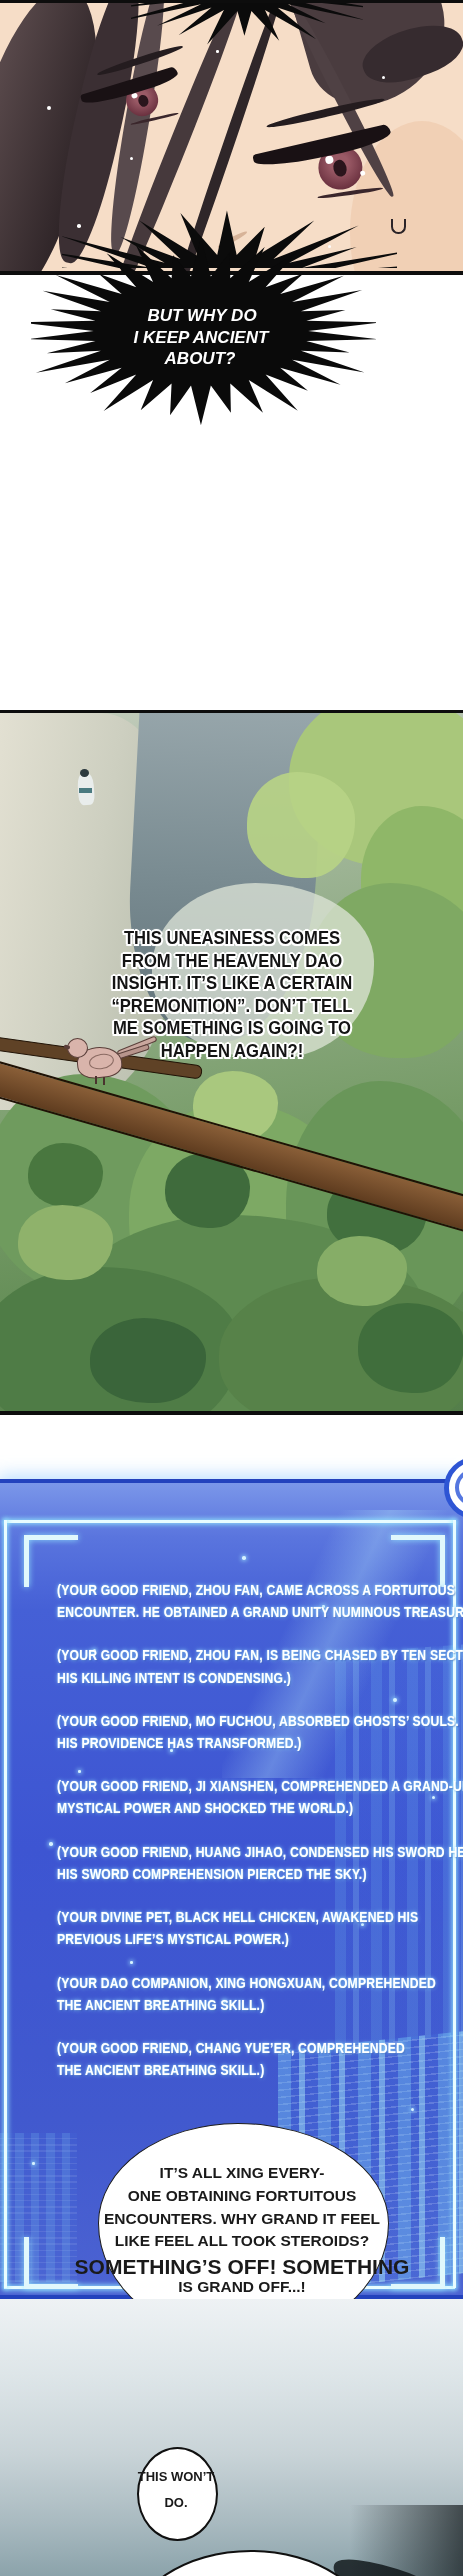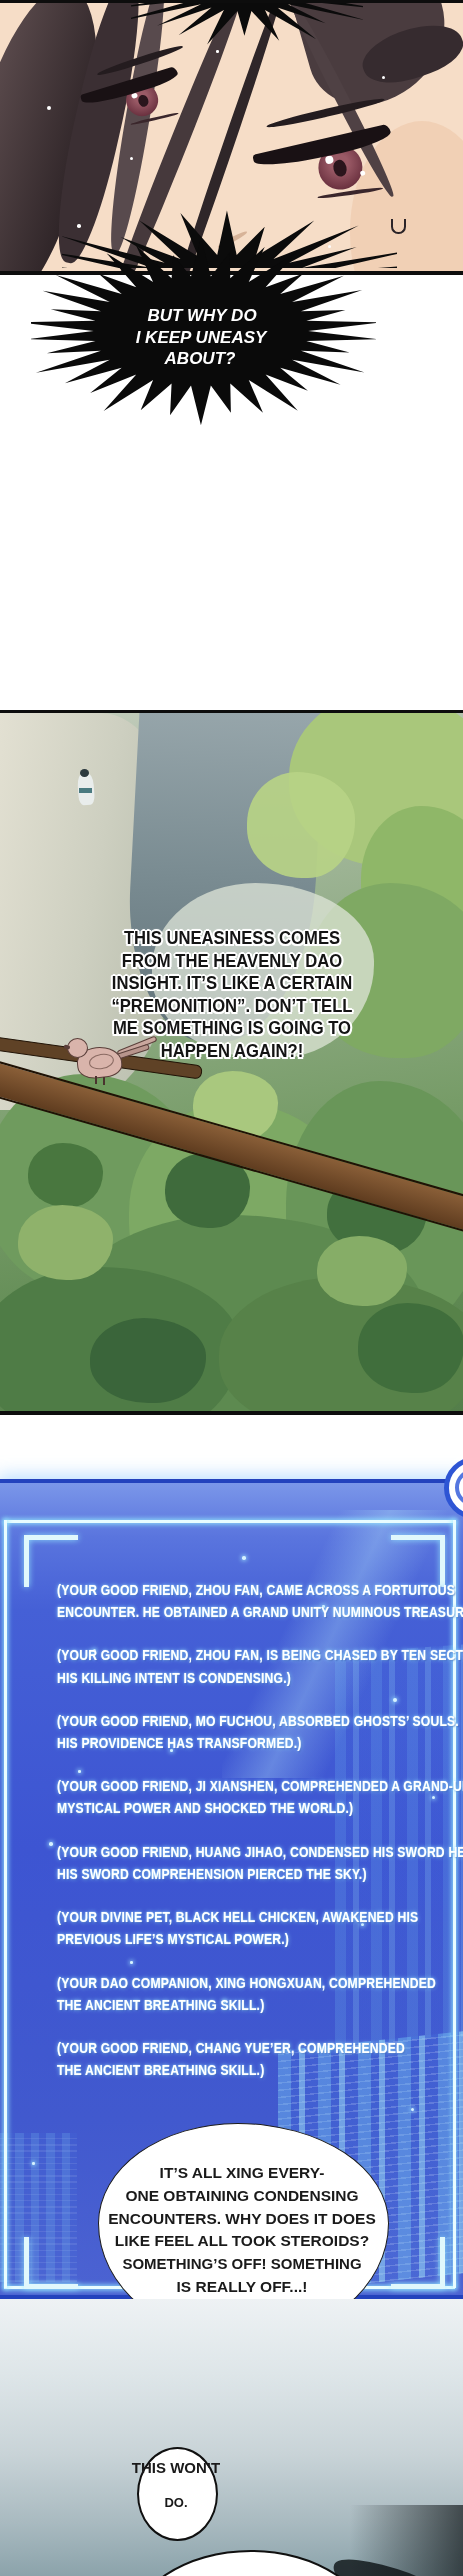--- a/index.html
+++ b/index.html
@@ -118,21 +118,21 @@
       </svg>
     <svg class="abs" style="left:62px;top:206px;" width="335" height="59" viewBox="0 0 650 115">
         <polygon points="320.0,2.9 339.0,89.8 393.7,34.5 376.1,92.5 490.3,22.5 410.8,97.6 576.7,32.2 441.4,105.0 572.9,74.1 466.8,114.4 689.9,78.8 485.8,125.4 729.4,105.7 497.5,137.4 651.9,138.4 501.5,150.0 751.6,165.1 497.5,162.6 722.1,193.6 485.8,174.6 621.2,208.0 466.8,185.6 646.5,248.0 441.4,195.0 563.2,261.6 410.8,202.4 467.1,260.1 376.1,207.5 412.1,294.5 339.0,210.2 320.0,284.5 301.0,210.2 242.0,272.2 263.9,207.5 139.0,285.5 229.3,202.4 89.6,255.7 198.6,195.0 32.0,236.4 173.2,185.6 -65.7,224.2 154.2,174.6 -41.0,189.1 142.5,162.6 -77.2,163.9 138.5,150.0 -121.6,134.5 142.5,137.4 -28.6,112.2 154.2,125.4 -35.2,81.7 173.2,114.4 -7.6,51.7 198.6,105.0 112.6,54.8 229.3,97.6 149.3,22.2 263.9,92.5 229.3,7.8 301.0,89.8" fill="#0b0b0b"></polygon>
       </svg>
   </div>
 
   <svg class="abs" style="left:31px;top:241px;" width="345" height="185" viewBox="0 0 670 360">
       <polygon points="330.0,-7.2 349.3,68.9 386.0,22.2 387.1,72.5 454.1,11.6 423.1,79.6 516.5,21.3 455.8,90.0 529.6,63.3 484.3,103.2 608.1,67.8 507.5,118.9 643.8,95.3 524.7,136.5 611.1,134.2 535.2,155.4 681.2,158.4 538.8,175.0 674.4,191.3 535.2,194.6 619.3,217.0 524.7,213.5 648.6,256.0 507.5,231.1 601.7,279.7 484.3,246.8 538.2,291.6 455.8,260.0 518.5,330.4 423.1,270.4 450.7,334.1 387.1,277.5 388.3,334.1 349.3,281.1 330.0,358.4 310.7,281.1 269.9,339.2 272.9,277.5 212.7,329.5 236.9,270.4 140.7,331.0 204.2,260.0 114.5,295.6 175.7,246.8 65.2,277.0 152.5,231.1 8.9,256.6 135.3,213.5 29.9,218.6 124.8,194.6 -6.8,190.9 121.2,175.0 -25.3,158.2 124.8,155.4 37.8,132.6 135.3,136.5 22.0,96.7 152.5,118.9 47.5,66.1 175.7,103.2 131.0,63.6 204.2,90.0 146.3,23.6 236.9,79.6 203.5,8.4 272.9,72.5 276.1,27.9 310.7,68.9" fill="#0a0a0a"></polygon>
     </svg>
   <div class="abs burst-line nowrap" style="left:202px;top:306px;">BUT WHY DO</div>
-  <div class="abs burst-line nowrap" style="left:201px;top:328px;">I KEEP UNEASY</div>
+  <div class="abs burst-line nowrap" style="left:201px;top:328px;">I KEEP ANCIENT</div>
   <div class="abs burst-line nowrap" style="left:200px;top:349px;">ABOUT?</div>
 
   <div id="panel-forest" class="abs">
 
     <div class="abs" style="left:-20.6px;top:0;width:196px;height:397px;background:linear-gradient(100deg,#e6e3d5,#cdcfc0 55%,#b4baa9);border-radius:0 38% 58% 0/0 30% 42% 0;"></div>
 
     <div class="abs" style="left:131px;top:-5.2px;width:185px;height:335px;background:linear-gradient(180deg,#97a6ab,#7a8c92 50%,#617279);border-radius:0 0 50% 45%;transform:rotate(3deg);"></div>
 
     <div class="abs" style="left:78px;top:60px;width:15.5px;height:32px;background:#e9edec;border-radius:40% 40% 30% 30%;transform:rotate(-4deg);"></div>
     <div class="abs" style="left:80px;top:56px;width:8.8px;height:8.2px;background:#2d3a3f;border-radius:50%;"></div>
@@ -232,42 +232,42 @@
     <div class="abs sys-line" style="left:57px;top:387px;">HIS SWORD COMPREHENSION PIERCED THE SKY.)</div>
     <div class="abs sys-line" style="left:57px;top:430px;">(YOUR DIVINE PET, BLACK HELL CHICKEN, AWAKENED HIS</div>
     <div class="abs sys-line" style="left:57px;top:452px;">PREVIOUS LIFE’S MYSTICAL POWER.)</div>
     <div class="abs sys-line" style="left:57px;top:496px;">(YOUR DAO COMPANION, XING HONGXUAN, COMPREHENDED</div>
     <div class="abs sys-line" style="left:57px;top:518px;">THE ANCIENT BREATHING SKILL.)</div>
     <div class="abs sys-line" style="left:57px;top:561px;">(YOUR GOOD FRIEND, CHANG YUE’ER, COMPREHENDED</div>
     <div class="abs sys-line" style="left:57px;top:583px;">THE ANCIENT BREATHING SKILL.)</div>
 
     <div class="abs bubble" style="left:98px;top:644px;width:289px;height:216px;border:1.5px solid #1c1c1c;border-radius:48% 52% 50% 50%/46% 46% 54% 54%;"></div>
     <div class="abs bubble-text nowrap" style="left:242px;top:685px;font-size:15.5px;">IT’S ALL XING EVERY-</div>
-    <div class="abs bubble-text nowrap" style="left:242px;top:708px;font-size:15.5px;">ONE OBTAINING CONDENSING</div>
-    <div class="abs bubble-text nowrap" style="left:242px;top:731px;font-size:15.5px;">ENCOUNTERS. WHY DOES IT DOES</div>
+    <div class="abs bubble-text nowrap" style="left:242px;top:708px;font-size:15.5px;">ONE OBTAINING FORTUITOUS</div>
+    <div class="abs bubble-text nowrap" style="left:242px;top:731px;font-size:15.5px;">ENCOUNTERS. WHY GRAND IT FEEL</div>
     <div class="abs bubble-text nowrap" style="left:242px;top:753px;font-size:15.5px;">LIKE FEEL ALL TOOK STEROIDS?</div>
-    <div class="abs bubble-text nowrap" style="left:242px;top:776px;font-size:15px;">SOMETHING’S OFF! SOMETHING</div>
-    <div class="abs bubble-text nowrap" style="left:242px;top:799px;font-size:15.5px;">IS REALLY OFF...!</div>
+    <div class="abs bubble-text nowrap" style="left:242px;top:776px;font-size:21px;">SOMETHING’S OFF! SOMETHING</div>
+    <div class="abs bubble-text nowrap" style="left:242px;top:799px;font-size:15.5px;">IS GRAND OFF...!</div>
   </div>
 
   <div id="dark-scene" class="abs">
 
     <div class="abs crack" style="left:10.3px;top:289px;width:88px;height:28px;transform:rotate(-25deg);opacity:.8;"></div>
 
     <div class="abs crack" style="left:330px;top:268px;width:118px;height:39px;transform:rotate(20deg);opacity:.8;"></div>
 
     <div class="abs" style="left:350px;top:206px;width:113px;height:773px;background:linear-gradient(90deg,transparent,rgba(5,10,12,.65));"></div>
 
     <div class="abs rays" style="left:-159px;top:255px;width:773px;height:773px;
          background:repeating-conic-gradient(from 0deg,rgba(255,255,255,.92) 0deg 1.2deg,rgba(255,255,255,0) 1.2deg 4.6deg);"></div>
     <div class="abs rays" style="left:-159px;top:255px;width:773px;height:773px;
          background:repeating-conic-gradient(from 2.3deg,rgba(230,245,252,.6) 0deg .7deg,rgba(255,255,255,0) .7deg 3.1deg);"></div>
 
     <div class="abs bubble" style="left:137px;top:148px;width:77px;height:90px;border:2.1px solid #101010;border-radius:50%;"></div>
-    <div class="abs bubble-text nowrap" style="left:176px;top:160px;font-size:15px;">THIS WON’T</div>
+    <div class="abs bubble-text nowrap" style="left:176px;top:170px;font-size:13px;">THIS WON’T</div>
     <div class="abs bubble-text nowrap" style="left:176px;top:196px;font-size:13px;">DO.</div>
 
     <div class="abs bubble" style="left:129px;top:251px;width:240px;height:162px;border:2.1px solid #101010;border-radius:50%;"></div>
 
   </div>
 
 </div>
 
 
 </body></html>

